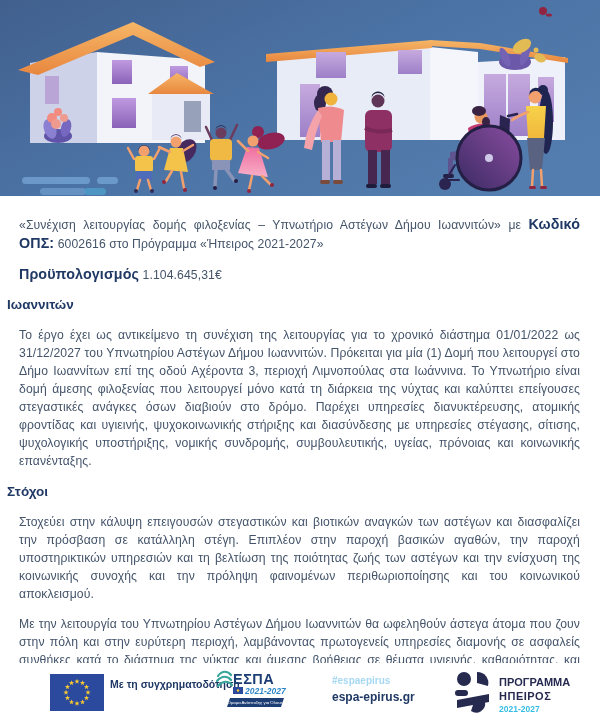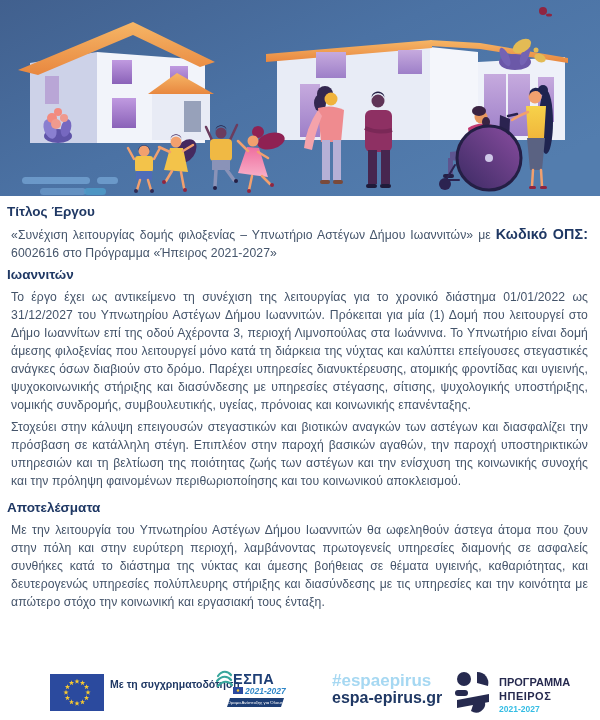--- a/index.html
+++ b/index.html
@@ -6,35 +6,35 @@
   body{
     width:600px;height:720px;overflow:hidden;background:#ffffff;
     font-family:"Liberation Sans", sans-serif;position:relative;
   }
   .hero{display:block;width:600px;height:196px;}
   .content{padding:7px 8px 0 7px;}
   .sec-heading{
     margin:0;font-size:13.5px;line-height:18px;font-weight:bold;color:#1F3864;
   }
   .par{
-    margin:4px;font-size:12.2px;line-height:18px;color:#44546A;
+    margin:12px;font-size:12.2px;line-height:18px;color:#44546A;
     text-align:justify;letter-spacing:.1px;
   }
   .big-bold{font-size:14.3px;font-weight:bold;color:#1F3864;}
   .mt10{margin-top:10px;}
   .mt13{margin-top:13px;}
   .mt9{margin-top:9px;}
   .footer{position:absolute;left:0;top:663px;width:600px;height:57px;background:#ffffff;}
   .footer .abs{position:absolute;}
   .eu-flag{left:50px;top:11px;}
   .eu-text{left:110px;top:15px;font-size:10.5px;line-height:13.5px;font-weight:bold;color:#1F3864;}
   .espa-logo{left:216px;top:4px;}
   .social{left:332px;top:9px;line-height:17px;}
-  .social .hashtag{font-size:17px;font-weight:bold;color:#A6D8F2;display:block;}
-  .social .site{font-size:16px;font-weight:bold;color:#1F3864;display:block;}
+  .social .hashtag{font-size:10px;font-weight:bold;color:#A6D8F2;display:block;}
+  .social .site{font-size:12px;font-weight:bold;color:#1F3864;display:block;}
   .prog-logo{left:455px;top:6px;}
 </style>
 </head>
 <body>
 
 <div>
 
   <svg class="hero" viewBox="0 0 600 196" preserveAspectRatio="none">
     <defs>
       <linearGradient id="sky" x1="0" y1="0" x2="1" y2="0.7">
@@ -219,30 +219,30 @@
       <path d="M528,112 q-10,4 -16,8" stroke="#F2A06E" stroke-width="2.5" fill="none"></path>
       <path d="M527,138 l18,0 l-3,32 l-12,0 z" fill="#5A6282"></path>
       <path d="M533,170 L532,186 M541,170 L542,186" stroke="#F2A06E" stroke-width="2.5" fill="none"></path>
       <rect x="529" y="186" width="7" height="3" rx="1.5" fill="#8F2540"></rect>
       <rect x="540" y="186" width="7" height="3" rx="1.5" fill="#8F2540"></rect>
     </g>
   </svg>
 
   <div class="content">
 
-    <h3 class="sec-heading">Τίτλος Έργου</h3>
     <p class="par"><span>«Συνέχιση λειτουργίας δομής φιλοξενίας – Υπνωτήριο Αστέγων Δήμου Ιωαννιτών» με </span><span class="big-bold">Κωδικό ΟΠΣ:</span><span> 6002616 στο Πρόγραμμα «Ήπειρος 2021-2027»</span></p>
 
+    <p class="par mt10"><span class="big-bold">Προϋπολογισμός</span><span> 1.104.645,31€</span></p>
 
     <h3 class="sec-heading">Ιωαννιτών</h3>
     <p class="par">Το έργο έχει ως αντικείμενο τη συνέχιση της λειτουργίας για το χρονικό διάστημα 01/01/2022 ως 31/12/2027 του Υπνωτηρίου Αστέγων Δήμου Ιωαννιτών. Πρόκειται για μία (1) Δομή που λειτουργεί στο Δήμο Ιωαννίτων επί της οδού Αχέροντα 3, περιοχή Λιμνοπούλας στα Ιωάννινα. Το Υπνωτήριο είναι δομή άμεσης φιλοξενίας που λειτουργεί μόνο κατά τη διάρκεια της νύχτας και καλύπτει επείγουσες στεγαστικές ανάγκες όσων διαβιούν στο δρόμο. Παρέχει υπηρεσίες διανυκτέρευσης, ατομικής φροντίδας και υγιεινής, ψυχοκοινωνικής στήριξης και διασύνδεσης με υπηρεσίες στέγασης, σίτισης, ψυχολογικής υποστήριξης, νομικής συνδρομής, συμβουλευτικής, υγείας, πρόνοιας και κοινωνικής επανένταξης.</p>
 
+    <h3 class="sec-heading mt13">Στόχοι</h3>
     <p class="par">Στοχεύει στην κάλυψη επειγουσών στεγαστικών και βιοτικών αναγκών των αστέγων και διασφαλίζει την πρόσβαση σε κατάλληλη στέγη. Επιπλέον στην παροχή βασικών αγαθών, την παροχή υποστηρικτικών υπηρεσιών και τη βελτίωση της ποιότητας ζωής των αστέγων και την ενίσχυση της κοινωνικής συνοχής και την πρόληψη φαινομένων περιθωριοποίησης και του κοινωνικού αποκλεισμού.</p>
 
-    <h3 class="sec-heading mt9">Αποτελέσματα</h3>
     <p class="par">Με την λειτουργία του Υπνωτηρίου Αστέγων Δήμου Ιωαννιτών θα ωφεληθούν άστεγα άτομα που ζουν στην πόλη και στην ευρύτερη περιοχή, λαμβάνοντας πρωτογενείς υπηρεσίες διαμονής σε ασφαλείς συνθήκες κατά το διάστημα της νύκτας και άμεσης βοήθειας σε θέματα υγιεινής, καθαριότητας, και  δευτερογενώς υπηρεσίες πολύπλευρης στήριξης και διασύνδεσης με τις υπηρεσίες και την κοινότητα με απώτερο στόχο την κοινωνική και εργασιακή τους ένταξη.</p>
   </div>
 
   <div class="footer">
 
     <svg class="abs eu-flag" width="54" height="37" viewBox="0 0 54 37">
       <defs>
         <polygon id="star" points="0,-2.8 0.65,-0.9 2.66,-0.87 1.05,0.33 1.65,2.27 0,1.1 -1.65,2.27 -1.05,0.33 -2.66,-0.87 -0.65,-0.9"></polygon>
       </defs>
       <rect x="0" y="0" width="54" height="37" fill="#2B4A9E"></rect>

